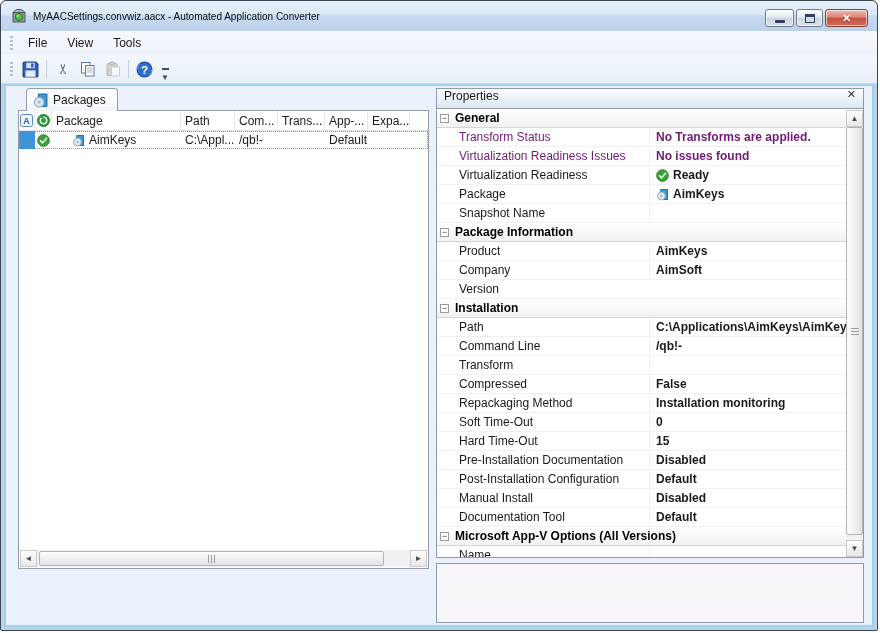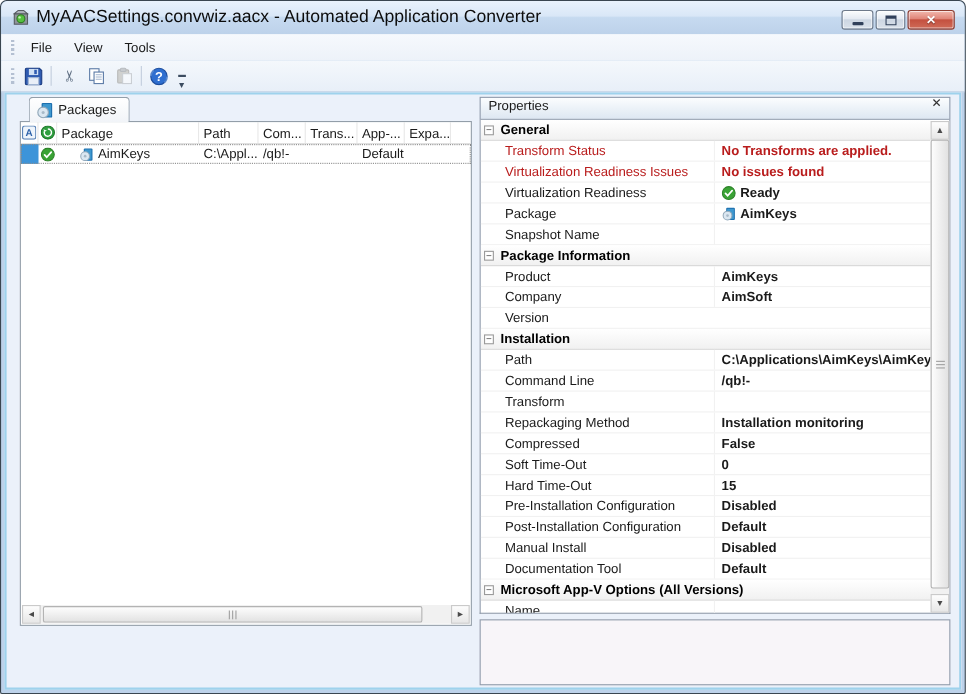--- a/index.html
+++ b/index.html
@@ -16,21 +16,21 @@
     border:1px solid #3a4650; border-radius:6px 6px 2px 2px;
     background:#bdd2ea; overflow:hidden;
   }
   .titlebar {
     position:relative; height:30px;
     background:linear-gradient(180deg,#e9f2fc,#d9e7f7 45%,#c6daf0 50%,#bdd2ea);
     border-radius:6px 6px 0 0;
     display:flex; align-items:center;
   }
   .app-icon { margin:0 6px 0 10px; display:flex; }
-  .title { font-size:16px; color:#0c0c0c; }
+  .title { font-size:10px; color:#0c0c0c; }
   .win-buttons { position:absolute; right:9px; top:8px; display:flex; gap:2px; }
   .win-btn {
     height:18px; border:1px solid #6e7a8a; border-radius:3px;
     background:linear-gradient(#fbfdfe,#e4eaf2 45%,#ccd6e2 50%,#dae1ea);
     box-shadow:inset 0 0 0 1px rgba(255,255,255,.65);
     display:flex; align-items:center; justify-content:center;
   }
   .win-btn.min { width:29px; } .win-btn.max { width:27px; }
   .win-btn.close {
     width:43px; border-color:#8c3c30; color:#fff; font-weight:bold; font-size:11px;
@@ -115,21 +115,21 @@
   }
   .pg-row { display:flex; height:19px; border-bottom:1px solid #f1f1f1; align-items:stretch; }
   .pg-gutter { width:16px; flex:none; position:relative; }
   .collapse-box { position:absolute; left:3px; top:5px; width:9px; height:9px; border:1px solid #9a9a9a;
     background:#fff; font-size:9px; line-height:7px; text-align:center; color:#444; }
   .pg-section { background:linear-gradient(#ffffff,#f1f1f1); border-bottom:1px solid #d6d6d6; }
   .pg-sec-title { font-weight:bold; display:flex; align-items:center; padding-left:2px; color:#000; }
   .pg-label { width:196px; flex:none; display:flex; align-items:center; padding-left:6px; white-space:nowrap; overflow:hidden; }
   .pg-value { flex:1; display:flex; align-items:center; gap:4px; padding-left:6px; border-left:1px solid #f1f1f1;
     white-space:nowrap; overflow:hidden;font-weight:bold; }
-  .muted { color:#b91c1c; }
+  .muted { color:#701a75; }
   .v-icon { flex:none; }
 
   .vscroll { position:absolute; right:1px; top:22px; bottom:1px; width:17px; background:#f1f1f1; }
   .vs-btn { position:absolute; left:0; width:17px; height:17px; display:flex; align-items:center; justify-content:center;
     font-size:8px; color:#4a4a4a; background:linear-gradient(#fdfdfd,#e7e7e7); border:1px solid #cacaca; }
   .vs-up { top:0; } .vs-down { bottom:0; }
   .vs-thumb { position:absolute; left:0; width:17px; top:17px; bottom:22px;
     border:1px solid #b3b3b3; border-radius:2px; background:linear-gradient(90deg,#fdfdfd,#e2e2e2);
     display:flex; flex-direction:column; align-items:center; justify-content:center; gap:2px; }
   .grip-h { width:8px; height:1px; background:#9f9f9f; }
@@ -401,49 +401,49 @@
           </div>
           <div class="pg-row">
             <div class="pg-gutter"></div>
             <div class="pg-label">Transform</div>
             <div class="pg-value">
               <span></span>
             </div>
           </div>
           <div class="pg-row">
             <div class="pg-gutter"></div>
+            <div class="pg-label">Compressed</div>
+            <div class="pg-value">
+              <span>False</span>
+            </div>
+          </div>
+          <div class="pg-row">
+            <div class="pg-gutter"></div>
             <div class="pg-label">Repackaging Method</div>
             <div class="pg-value">
               <span>Installation monitoring</span>
             </div>
           </div>
           <div class="pg-row">
             <div class="pg-gutter"></div>
-            <div class="pg-label">Compressed</div>
-            <div class="pg-value">
-              <span>False</span>
-            </div>
-          </div>
-          <div class="pg-row">
-            <div class="pg-gutter"></div>
             <div class="pg-label">Soft Time-Out</div>
             <div class="pg-value">
               <span>0</span>
             </div>
           </div>
           <div class="pg-row">
             <div class="pg-gutter"></div>
             <div class="pg-label">Hard Time-Out</div>
             <div class="pg-value">
               <span>15</span>
             </div>
           </div>
           <div class="pg-row">
             <div class="pg-gutter"></div>
-            <div class="pg-label">Pre-Installation Configuration</div>
+            <div class="pg-label">Pre-Installation Documentation</div>
             <div class="pg-value">
               <span>Disabled</span>
             </div>
           </div>
           <div class="pg-row">
             <div class="pg-gutter"></div>
             <div class="pg-label">Post-Installation Configuration</div>
             <div class="pg-value">
               <span>Default</span>
             </div>

